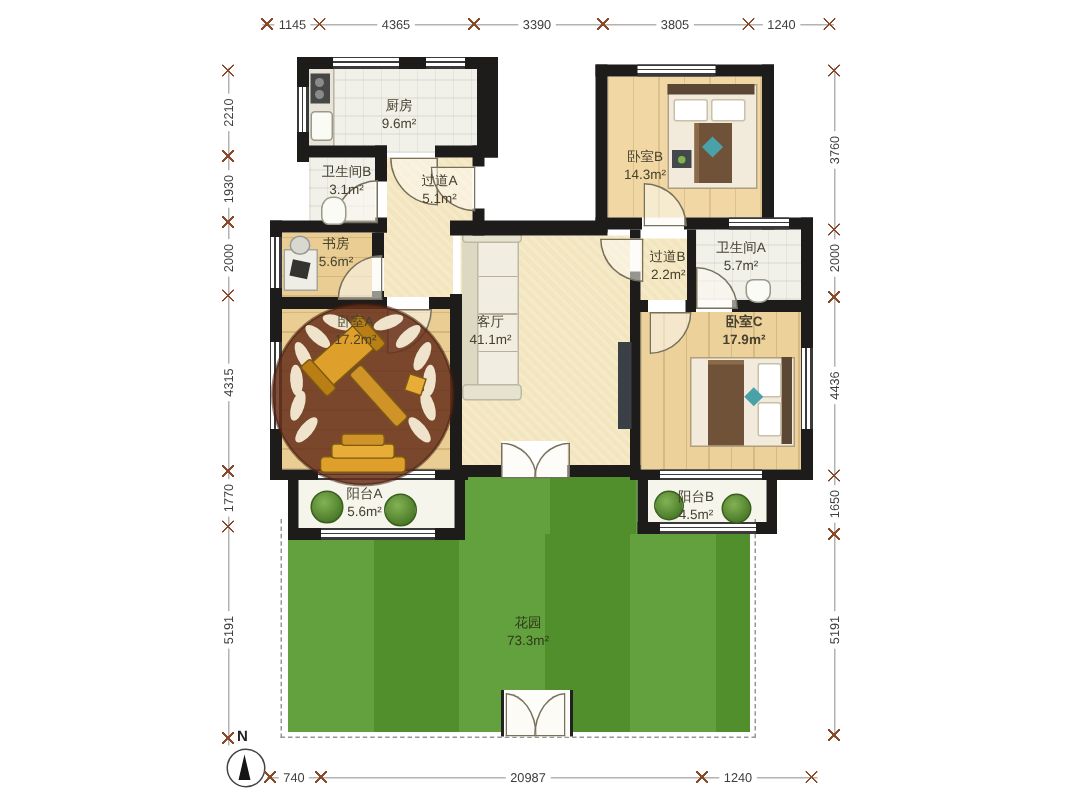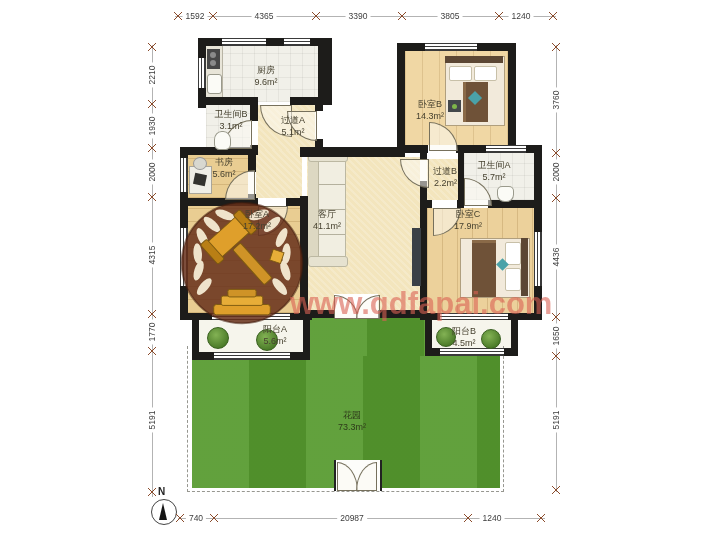--- a/index.html
+++ b/index.html
@@ -189,45 +189,45 @@
       <span class="ra">3.1m²</span>
     </div>
   <div class="room-label" style="left:293px;top:127px;">
       <span class="rn">过道A</span>
       <span class="ra">5.1m²</span>
     </div>
   <div class="room-label" style="left:224px;top:169px;">
       <span class="rn">书房</span>
       <span class="ra">5.6m²</span>
     </div>
-  <div class="room-label" style="left:237px;top:221px;margin-left:20px;">
+  <div class="room-label" style="left:237px;top:221px;">
       <span class="rn">卧室A</span>
       <span class="ra">17.2m²</span>
     </div>
   <div class="room-label" style="left:327px;top:221px;">
       <span class="rn">客厅</span>
       <span class="ra">41.1m²</span>
     </div>
   <div class="room-label" style="left:430px;top:111px;">
       <span class="rn">卧室B</span>
       <span class="ra">14.3m²</span>
     </div>
   <div class="room-label" style="left:445px;top:178px;text-align:right;">
       <span class="rn">过道B</span>
       <span class="ra">2.2m²</span>
     </div>
   <div class="room-label" style="left:494px;top:172px;">
       <span class="rn">卫生间A</span>
       <span class="ra">5.7m²</span>
     </div>
-  <div class="room-label" style="left:468px;top:221px;">
+  <div class="room-label" style="left:496px;top:221px;font-weight:bold;">
       <span class="rn">卧室C</span>
       <span class="ra">17.9m²</span>
     </div>
-  <div class="room-label" style="left:243px;top:336px;margin-left:32px;">
+  <div class="room-label" style="left:243px;top:336px;">
       <span class="rn">阳台A</span>
       <span class="ra">5.6m²</span>
     </div>
   <div class="room-label" style="left:464px;top:338px;">
       <span class="rn">阳台B</span>
       <span class="ra">4.5m²</span>
     </div>
   <div class="room-label" style="left:352px;top:422px;color:#2e3a1a;">
       <span class="rn">花园</span>
       <span class="ra">73.3m²</span>
@@ -257,21 +257,20 @@
         <rect x="89" y="23" width="9" height="28" fill="#b97f15" rx="2"></rect>
       </g>
       <g stroke="#7c5a10" stroke-width="1">
         <rect x="40" y="114" width="60" height="11" rx="3" fill="#df9f2b"></rect>
         <rect x="48" y="105" width="44" height="10" rx="2" fill="#e7ad38"></rect>
         <rect x="55" y="98" width="30" height="8" rx="2" fill="#cf9327"></rect>
         <rect x="101" y="57" width="12" height="12" fill="#e7ad38" transform="rotate(18 107 63)"></rect>
       </g>
     </svg>
   </div>
-  <div id="wm-url">www.qdfapai.com</div>
 
   <div class="dline" style="left:175px;top:16px;width:381px;height:0;border-top:1px solid #b3b3b3;"></div>
   <div class="dline" style="left:178px;top:518px;width:367px;height:0;border-top:1px solid #b3b3b3;"></div>
   <div class="dline" style="left:152px;top:45px;width:0;height:452px;border-left:1px solid #b3b3b3;"></div>
   <div class="dline" style="left:556px;top:45px;width:0;height:447px;border-left:1px solid #b3b3b3;"></div>
 
   <span class="tick" style="left:178px;top:16px;"></span>
   <span class="tick" style="left:213px;top:16px;"></span>
   <span class="tick" style="left:316px;top:16px;"></span>
   <span class="tick" style="left:402px;top:16px;"></span>
@@ -291,21 +290,21 @@
   <span class="tick" style="left:152px;top:351px;"></span>
   <span class="tick" style="left:152px;top:492px;"></span>
 
   <span class="tick" style="left:556px;top:47px;"></span>
   <span class="tick" style="left:556px;top:153px;"></span>
   <span class="tick" style="left:556px;top:198px;"></span>
   <span class="tick" style="left:556px;top:317px;"></span>
   <span class="tick" style="left:556px;top:356px;"></span>
   <span class="tick" style="left:556px;top:490px;"></span>
 
-  <span class="dnum-h" style="left:195px;top:16px;">1592</span>
+  <span class="dnum-h" style="left:195px;top:16px;">1145</span>
   <span class="dnum-h" style="left:264px;top:16px;">4365</span>
   <span class="dnum-h" style="left:358px;top:16px;text-align:center;">3390</span>
   <span class="dnum-h" style="left:450px;top:16px;">3805</span>
   <span class="dnum-h" style="left:521px;top:16px;">1240</span>
 
   <span class="dnum-h" style="left:196px;top:518px;">740</span>
   <span class="dnum-h" style="left:352px;top:518px;">20987</span>
   <span class="dnum-h" style="left:492px;top:518px;">1240</span>
 
   <span class="dnum-v" style="left:152px;top:75px;">2210</span>

